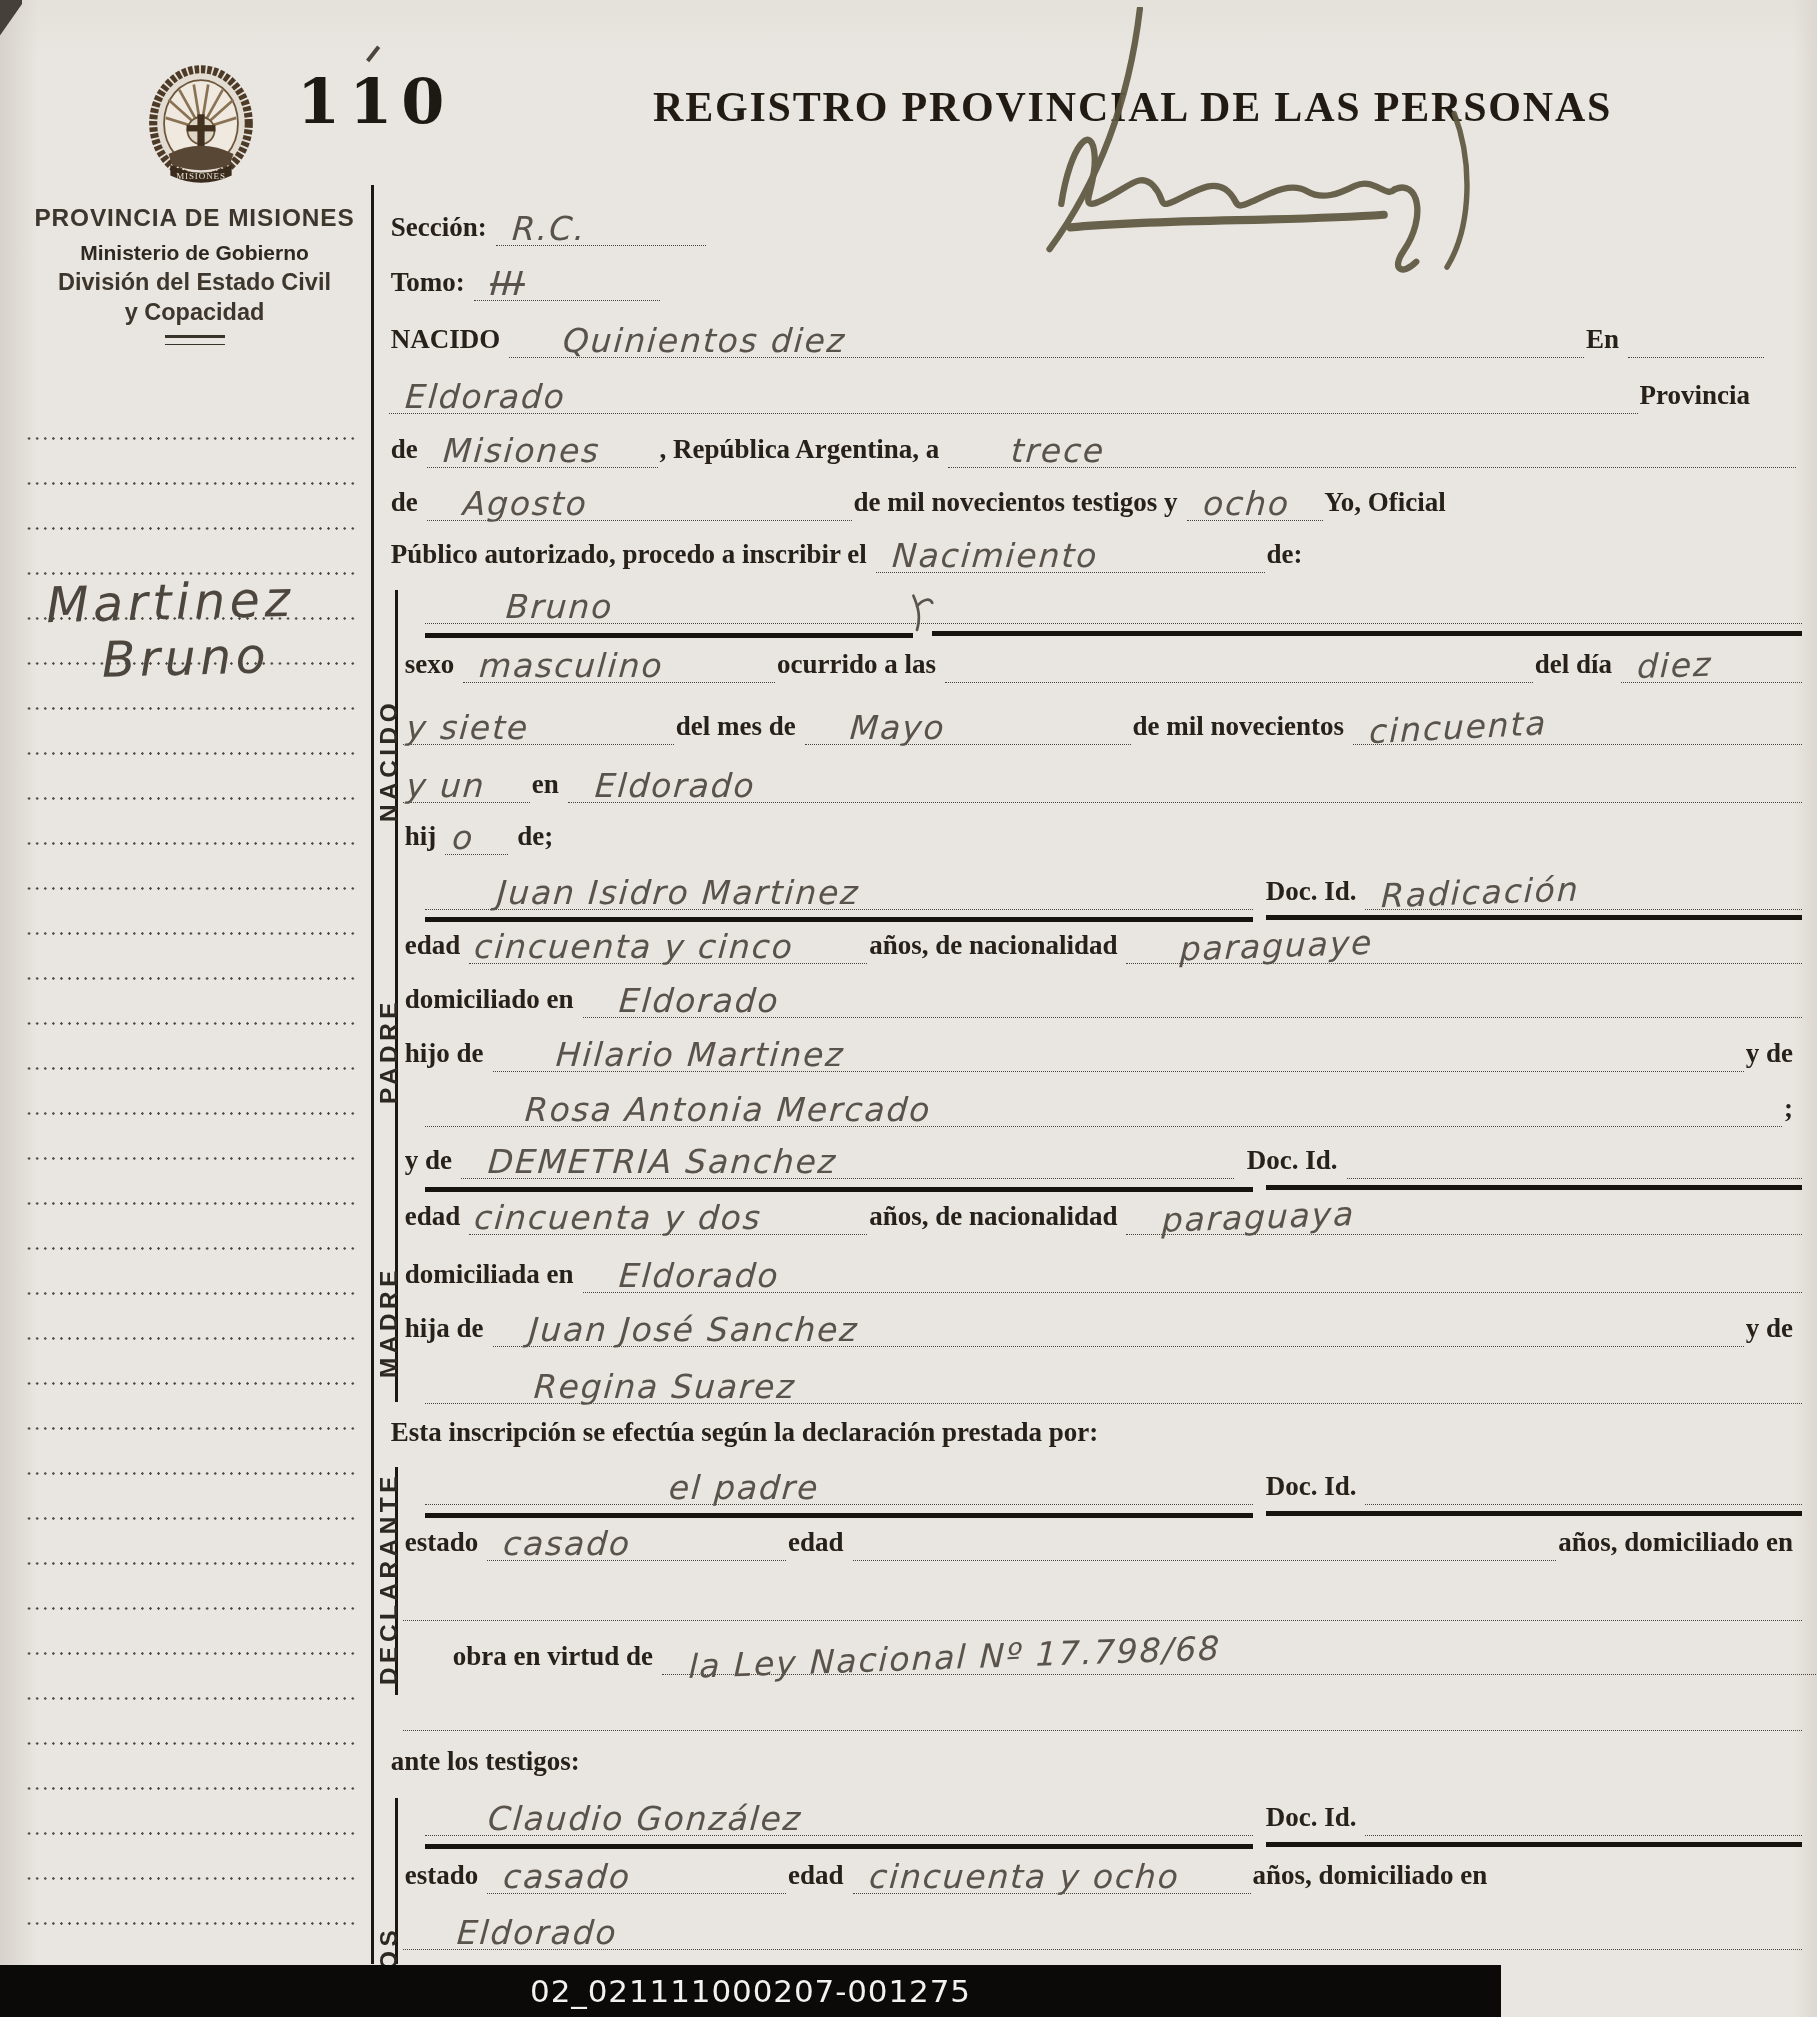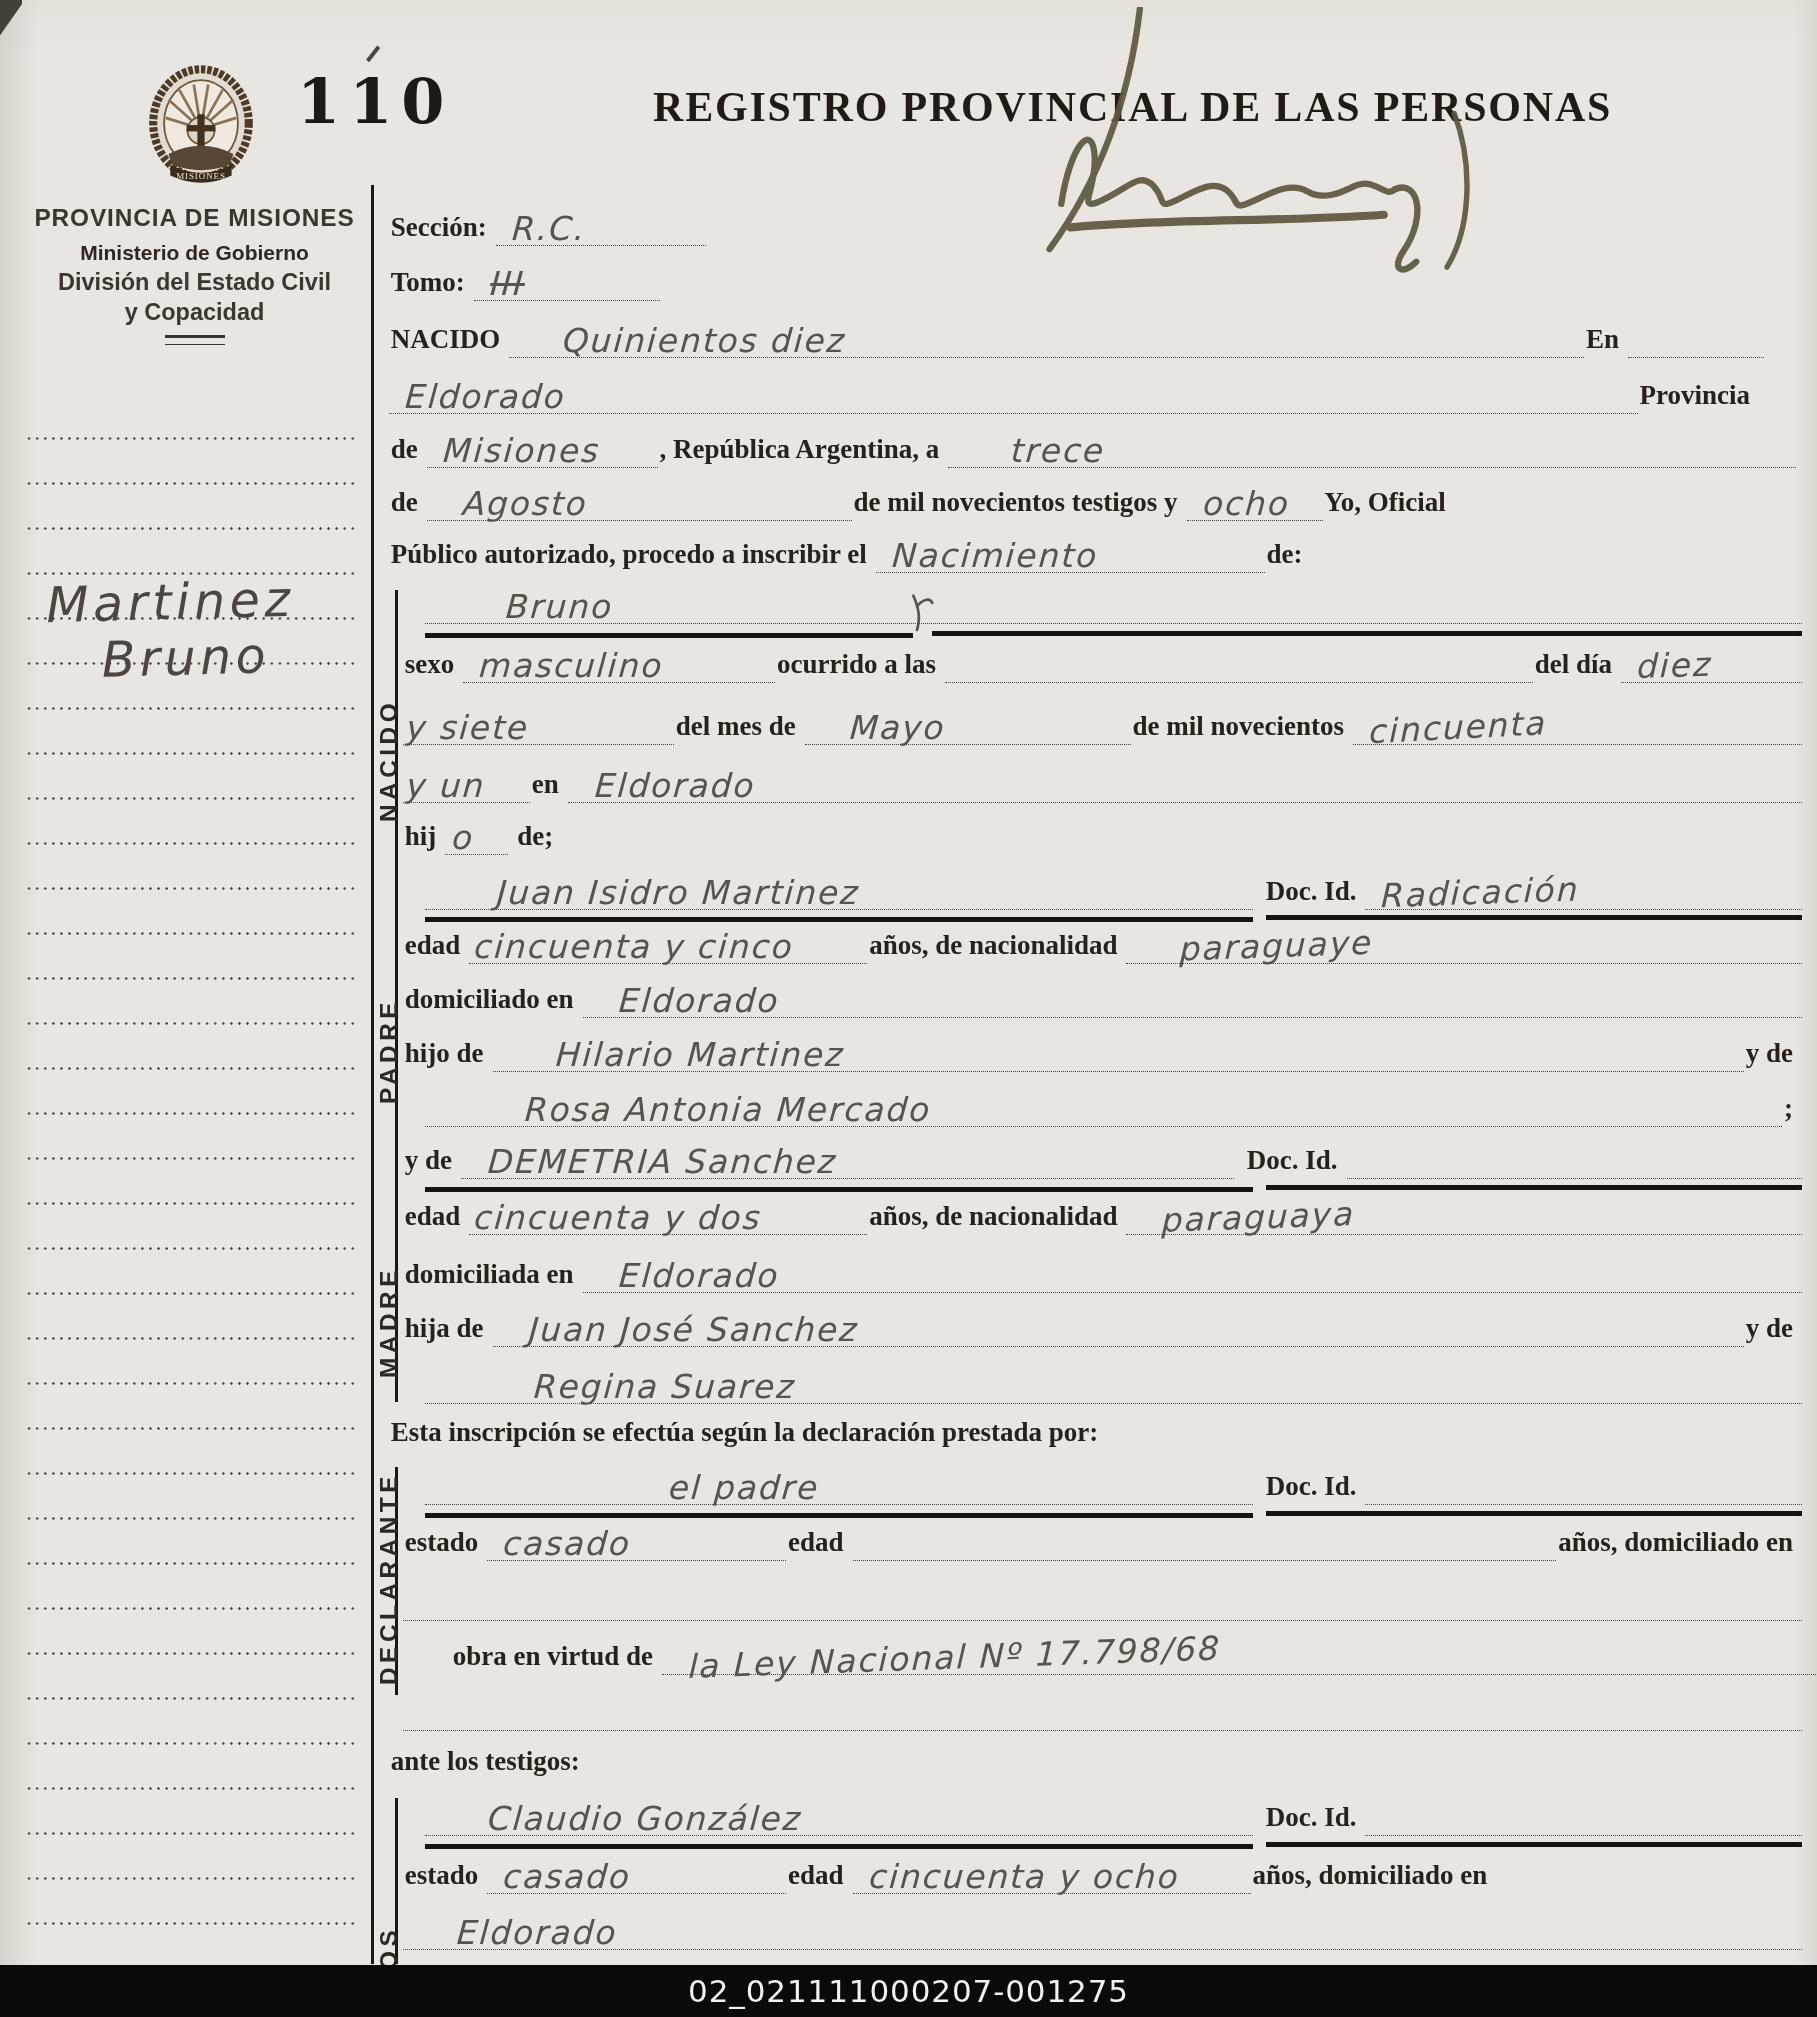--- a/index.html
+++ b/index.html
@@ -34,21 +34,21 @@
   .lhrule{width:60px;height:6.3px;margin:9px auto 0;border-top:3.6px solid #3a332a;border-bottom:1.8px solid #3a332a;}
   .folio{position:absolute;left:297px;top:65px;font-family:"DejaVu Serif",serif;font-weight:700;
          font-size:62px;letter-spacing:9px;color:#1d1913;}
   .title{position:absolute;left:653px;top:83px;width:832px;text-align:center;
          font-family:"Liberation Serif",serif;font-weight:800;font-size:42px;
          letter-spacing:1.8px;color:#211b14;white-space:nowrap;}
   .margin-name{position:absolute;left:47px;top:575px;font-family:"DejaVu Sans",sans-serif;
                font-style:italic;font-size:49px;letter-spacing:4.5px;color:#4c463e;
                line-height:56px;transform:rotate(-1.5deg);}
   .margin-name .l2{padding-left:54px;}
-  .bar{position:absolute;left:0;top:1965px;width:1817px;height:52px;background:#0b0a09;
+  .bar{position:absolute;left:0;top:1965px;width:1501px;height:52px;background:#0b0a09;
        display:flex;align-items:center;justify-content:center;}
   .bar span{font-family:"DejaVu Sans",sans-serif;font-size:31px;color:#f2f2f2;letter-spacing:0.9px;}
   .corner{position:absolute;left:0;top:0;width:22px;height:51px;
           background:linear-gradient(125deg,#45403a 0%,#45403a 42%,rgba(0,0,0,0) 44%);}
   .tick{position:absolute;left:364px;top:52px;width:18px;height:3.6px;background:#4c463e;transform:rotate(-52deg);}
   .strike{text-decoration:line-through;}
   .rot1{transform:skewX(-4deg) rotate(-2deg);}
   .rot2{transform:skewX(-4deg) rotate(-3deg);}
   svg{display:block;}
 </style>

